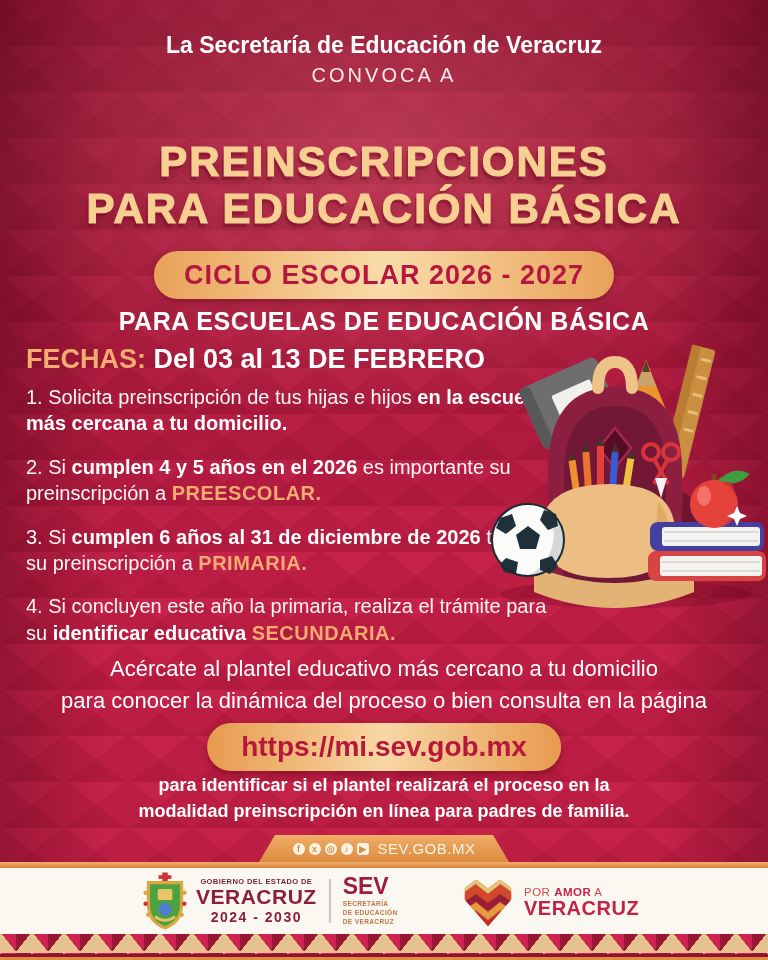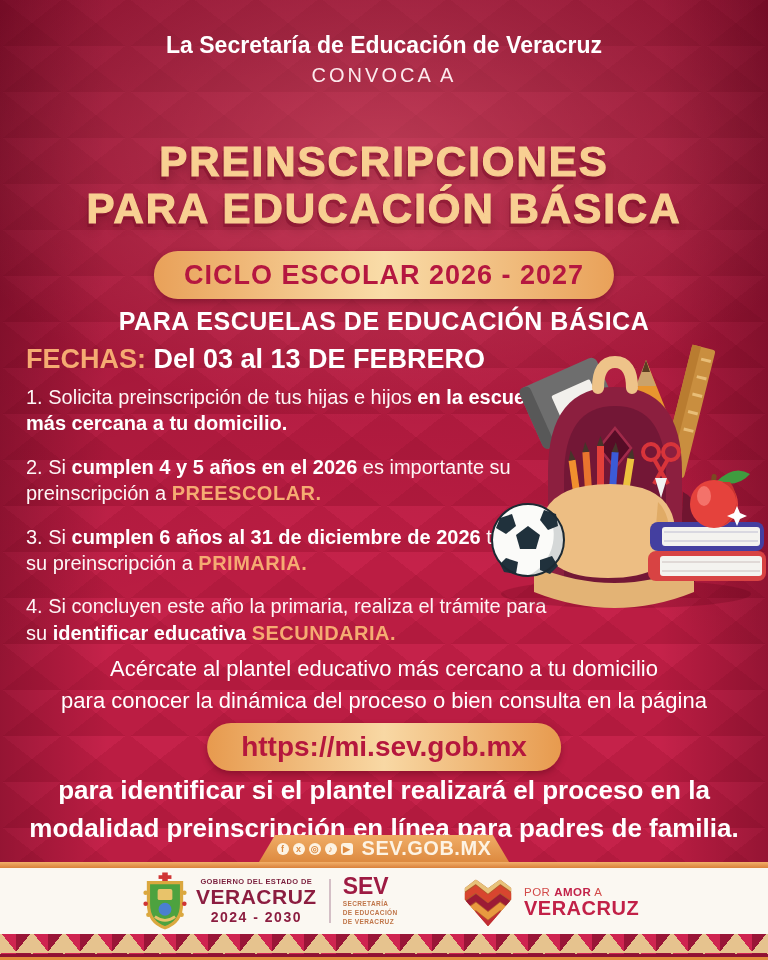--- a/index.html
+++ b/index.html
@@ -62,31 +62,31 @@
   .closing1 { top: 653px; color: #ffffff; font-size: 22px; font-weight: 400; line-height: 1.45; }
   .url-pill {
     position: absolute; top: 723px; left: 50%; transform: translateX(-50%);
     background: linear-gradient(90deg, #e79a4e 0%, #f8d8a4 50%, #e79a4e 100%);
     border-radius: 28px;
     padding: 8px 34px;
     color: #b5173d; font-size: 28px; font-weight: 700;
     box-shadow: 0 3px 6px rgba(70,0,18,0.35);
     white-space: nowrap;
   }
-  .closing2 { top: 772px; color: #ffffff; font-size: 26px; font-weight: 700; line-height: 1.45; }
+  .closing2 { top: 772px; color: #ffffff; font-size: 18px; font-weight: 700; line-height: 1.45; }
 
   
   .sev-tab {
     position: absolute; bottom: 0; left: 50%; transform: translateX(-50%);
     width: 250px; height: 27px;
     background: linear-gradient(180deg, #f0ad66 0%, #dd8a40 100%);
     clip-path: polygon(16px 0, 234px 0, 250px 27px, 0 27px);
     display: flex; align-items: center; justify-content: center; gap: 4px;
   }
-  .sev-tab .site { color: #fdf3e3; font-size: 20px; font-weight: 700; letter-spacing: 0.5px; margin-left: 5px; }
+  .sev-tab .site { color: #fdf3e3; font-size: 15px; font-weight: 400; letter-spacing: 0.5px; margin-left: 5px; }
   .soc {
     width: 12px; height: 12px; background: #fdf3e3; border-radius: 3px;
     color: #dd8a40; font-size: 9px; font-weight: 700; line-height: 12px; text-align: center;
     display: inline-block; overflow: hidden;
   }
   .soc.round { border-radius: 50%; }
 
   .orange-bar { width: 100%; height: 6px; background: linear-gradient(180deg, #f2b06a, #d9813b); }
 
   

